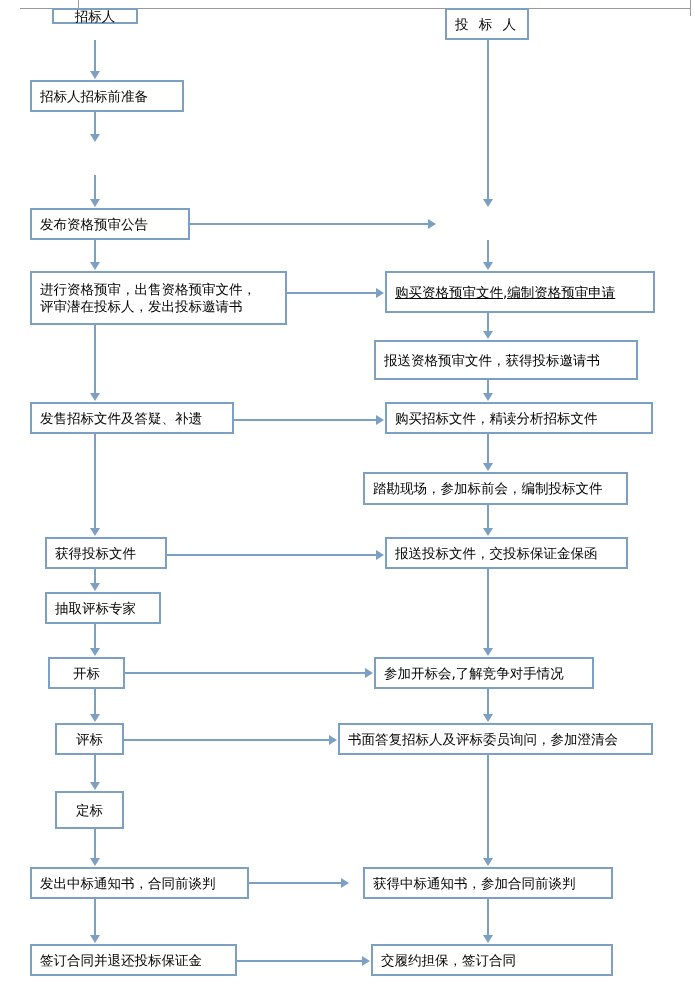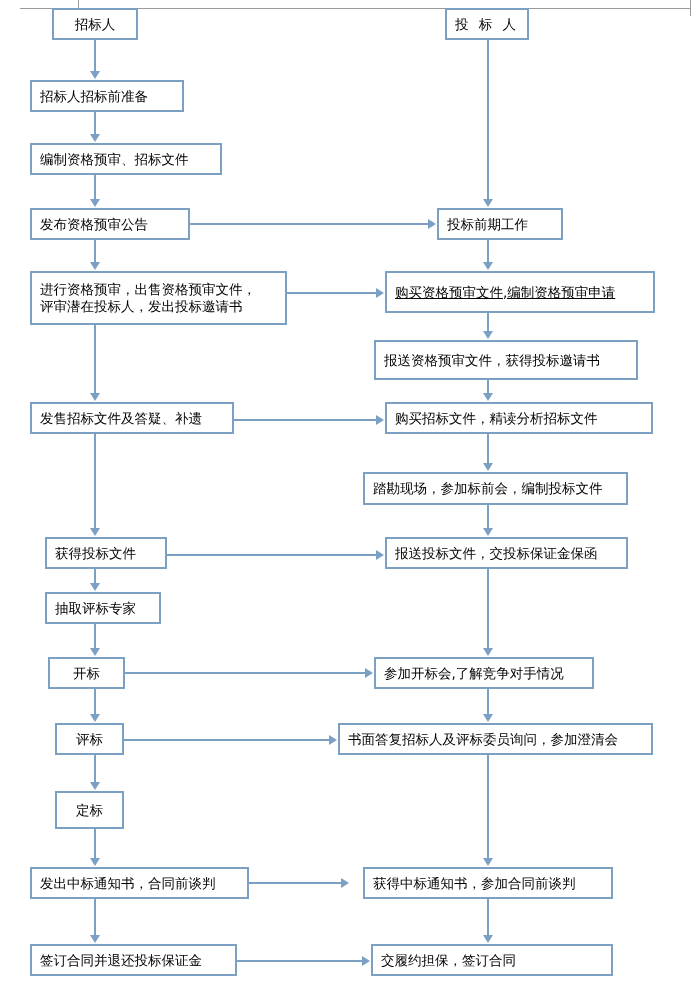--- a/index.html
+++ b/index.html
@@ -77,25 +77,24 @@
 </head>
 <body>
 
 <div id="canvas">
 
   <div class="margin-line" style="left:78px; top:8px; width:613px; height:1px;"></div>
   <div class="margin-line" style="left:20px; top:8px; width:58px; height:1px;"></div>
   <div class="margin-line" style="left:78px; top:0px; width:1px; height:16px;"></div>
   <div class="margin-line" style="left:690px; top:0px; width:1px; height:16px;"></div>
 
-  <div class="node" style="left:52px; top:8px; width:86px; height:32px;text-align:right;">招标人</div>
+  <div class="node" style="left:52px; top:8px; width:86px; height:16px;text-align:right;">招标人</div>
 
   <div class="node left-align" style="left:30px; top:80px; width:154px; height:32px;">招标人招标前准备</div>
 
-  <div class="node left-align" style="left:30px; top:143px; width:192px; height:32px;">编制资格预审、招标文件</div>
 
   <div class="node left-align" style="left:30px; top:208px; width:160px; height:32px;">发布资格预审公告</div>
 
   <div class="node left-align" style="left:30px; top:271px; width:257px; height:54px;">进行资格预审，出售资格预审文件，
 评审潜在投标人，发出投标邀请书</div>
 
   <div class="node left-align" style="left:30px; top:402px; width:204px; height:32px;">发售招标文件及答疑、补遗</div>
 
   <div class="node left-align" style="left:45px; top:537px; width:122px; height:32px;">获得投标文件</div>
 
@@ -106,21 +105,20 @@
   <div class="node" style="left:55px; top:723px; width:69px; height:32px;">评标</div>
 
   <div class="node" style="left:55px; top:791px; width:69px; height:38px;">定标</div>
 
   <div class="node left-align" style="left:30px; top:867px; width:219px; height:32px;">发出中标通知书，合同前谈判</div>
 
   <div class="node left-align" style="left:30px; top:944px; width:207px; height:32px;">签订合同并退还投标保证金</div>
 
   <div class="node wide-space" style="left:445px; top:8px; width:84px; height:32px;">投 标 人</div>
 
-  <div class="node left-align" style="left:437px; top:208px; width:126px; height:32px;">投标前期工作</div>
 
   <div class="node left-align" style="left:385px; top:271px; width:270px; height:42px;text-decoration:underline;">购买资格预审文件,编制资格预审申请</div>
 
   <div class="node left-align" style="left:374px; top:340px; width:264px; height:40px;">报送资格预审文件，获得投标邀请书</div>
 
   <div class="node left-align" style="left:385px; top:402px; width:268px; height:32px;">购买招标文件，精读分析招标文件</div>
 
   <div class="node left-align" style="left:363px; top:472px; width:265px; height:33px;">踏勘现场，参加标前会，编制投标文件</div>
 
   <div class="node left-align" style="left:385px; top:537px; width:243px; height:32px;">报送投标文件，交投标保证金保函</div>

